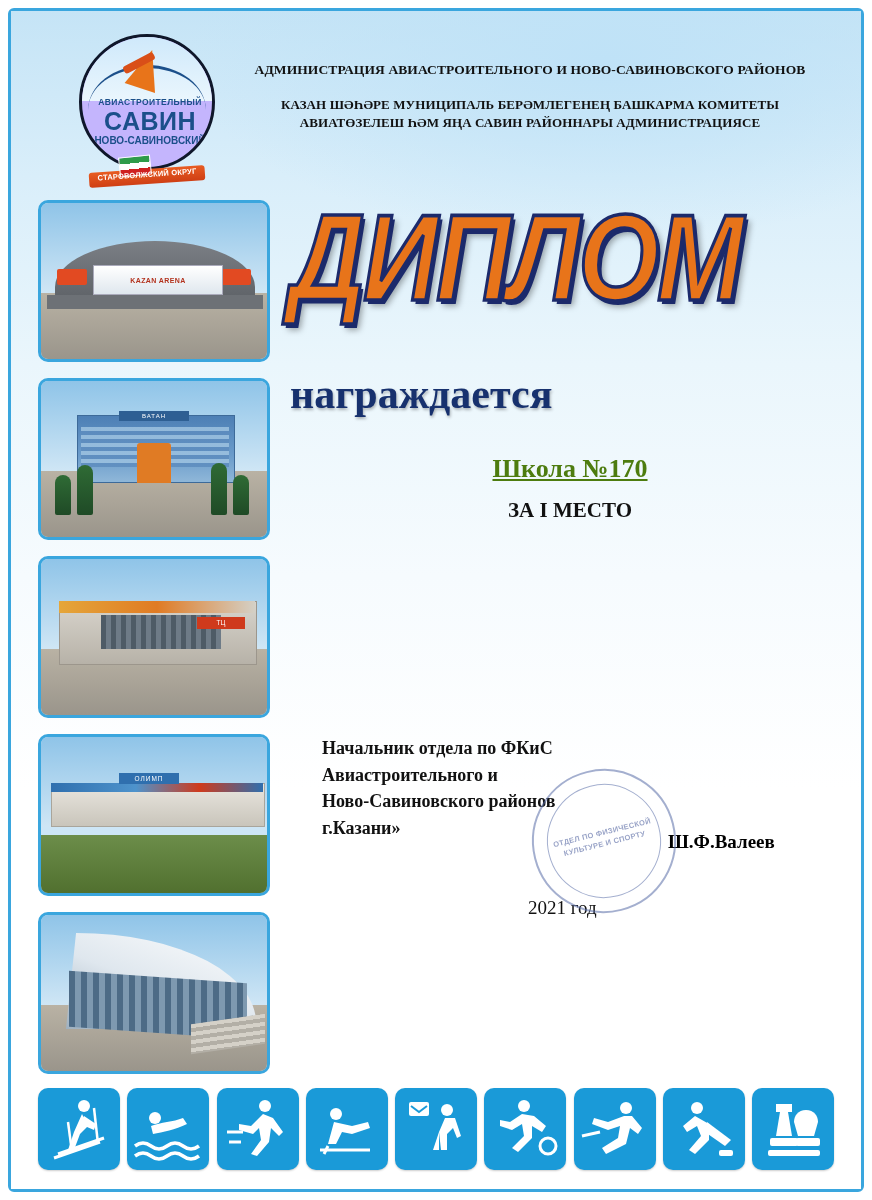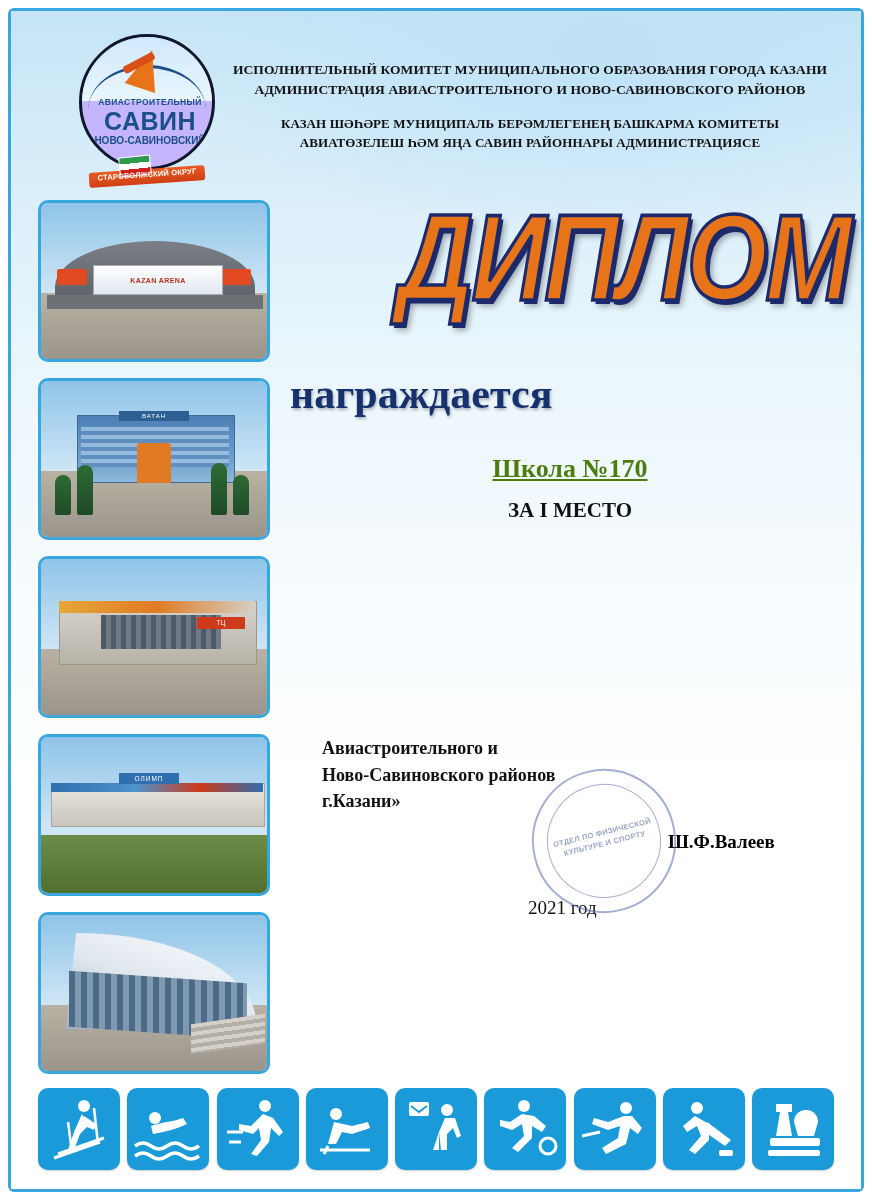--- a/index.html
+++ b/index.html
@@ -336,21 +336,21 @@
   
   .content {
     position: absolute;
     left: 290px;
     top: 198px;
     width: 560px;
   }
   .diplom-wrap {
     position: relative;
     height: 120px;
-    text-align: right;
+    text-align: left;
   }
   .diplom {
     font-family: "Liberation Sans", sans-serif;
     font-size: 104px;
     font-weight: bold;
     font-style: italic;
     letter-spacing: -2px;
     color: #e8741a;
     -webkit-text-stroke: 3px #1c2a6b;
     text-shadow:
@@ -496,21 +496,20 @@
         <div class="emblem-sub-text">НОВО-САВИНОВСКИЙ</div>
       </div>
       <div class="emblem-ribbon">
         <div class="ribbon-band"></div>
         <div class="ribbon-flag"></div>
         <div class="ribbon-label">СТАРОВОЛЖСКИЙ ОКРУГ</div>
       </div>
     </div>
 
     <div class="header-text">
-      <div class="hdr-line">ИСПОЛНИТЕЛЬНЫЙ КОМИТЕТ МУНИЦИПАЛЬНОГО ОБРАЗОВАНИЯ ГОРОДА КАЗАНИ</div>
       <div class="hdr-line">АДМИНИСТРАЦИЯ АВИАСТРОИТЕЛЬНОГО И НОВО-САВИНОВСКОГО РАЙОНОВ</div>
       <div class="hdr-gap"></div>
       <div class="hdr-line tt">КАЗАН ШӘҺӘРЕ МУНИЦИПАЛЬ БЕРӘМЛЕГЕНЕҢ БАШКАРМА КОМИТЕТЫ</div>
       <div class="hdr-line tt">АВИАТӨЗЕЛЕШ ҺӘМ ЯҢА САВИН РАЙОННАРЫ АДМИНИСТРАЦИЯСЕ</div>
     </div>
   </div>
 
   <div class="photo-col">
 
     <div class="photo">
@@ -567,20 +566,21 @@
   <div class="content">
     <div class="diplom-wrap">
       <div class="diplom">ДИПЛОМ</div>
     </div>
     <div class="nagrazhdaetsya">награждается</div>
     <div class="recipient">Школа №170</div>
     <div class="place">ЗА I МЕСТО</div>
   </div>
 
   <div class="sign-block">
+    <div class="sign-line">Начальник отдела по ФКиС</div>
     <div class="sign-line">Авиастроительного и</div>
     <div class="sign-line">Ново-Савиновского районов</div>
     <div class="sign-line">г.Казани»</div>
     <div class="sign-name">Ш.Ф.Валеев</div>
     <div class="year">2021 год</div>
     <div class="stamp">
       <div class="stamp-txt">ОТДЕЛ ПО ФИЗИЧЕСКОЙ КУЛЬТУРЕ И СПОРТУ</div>
     </div>
   </div>
 

